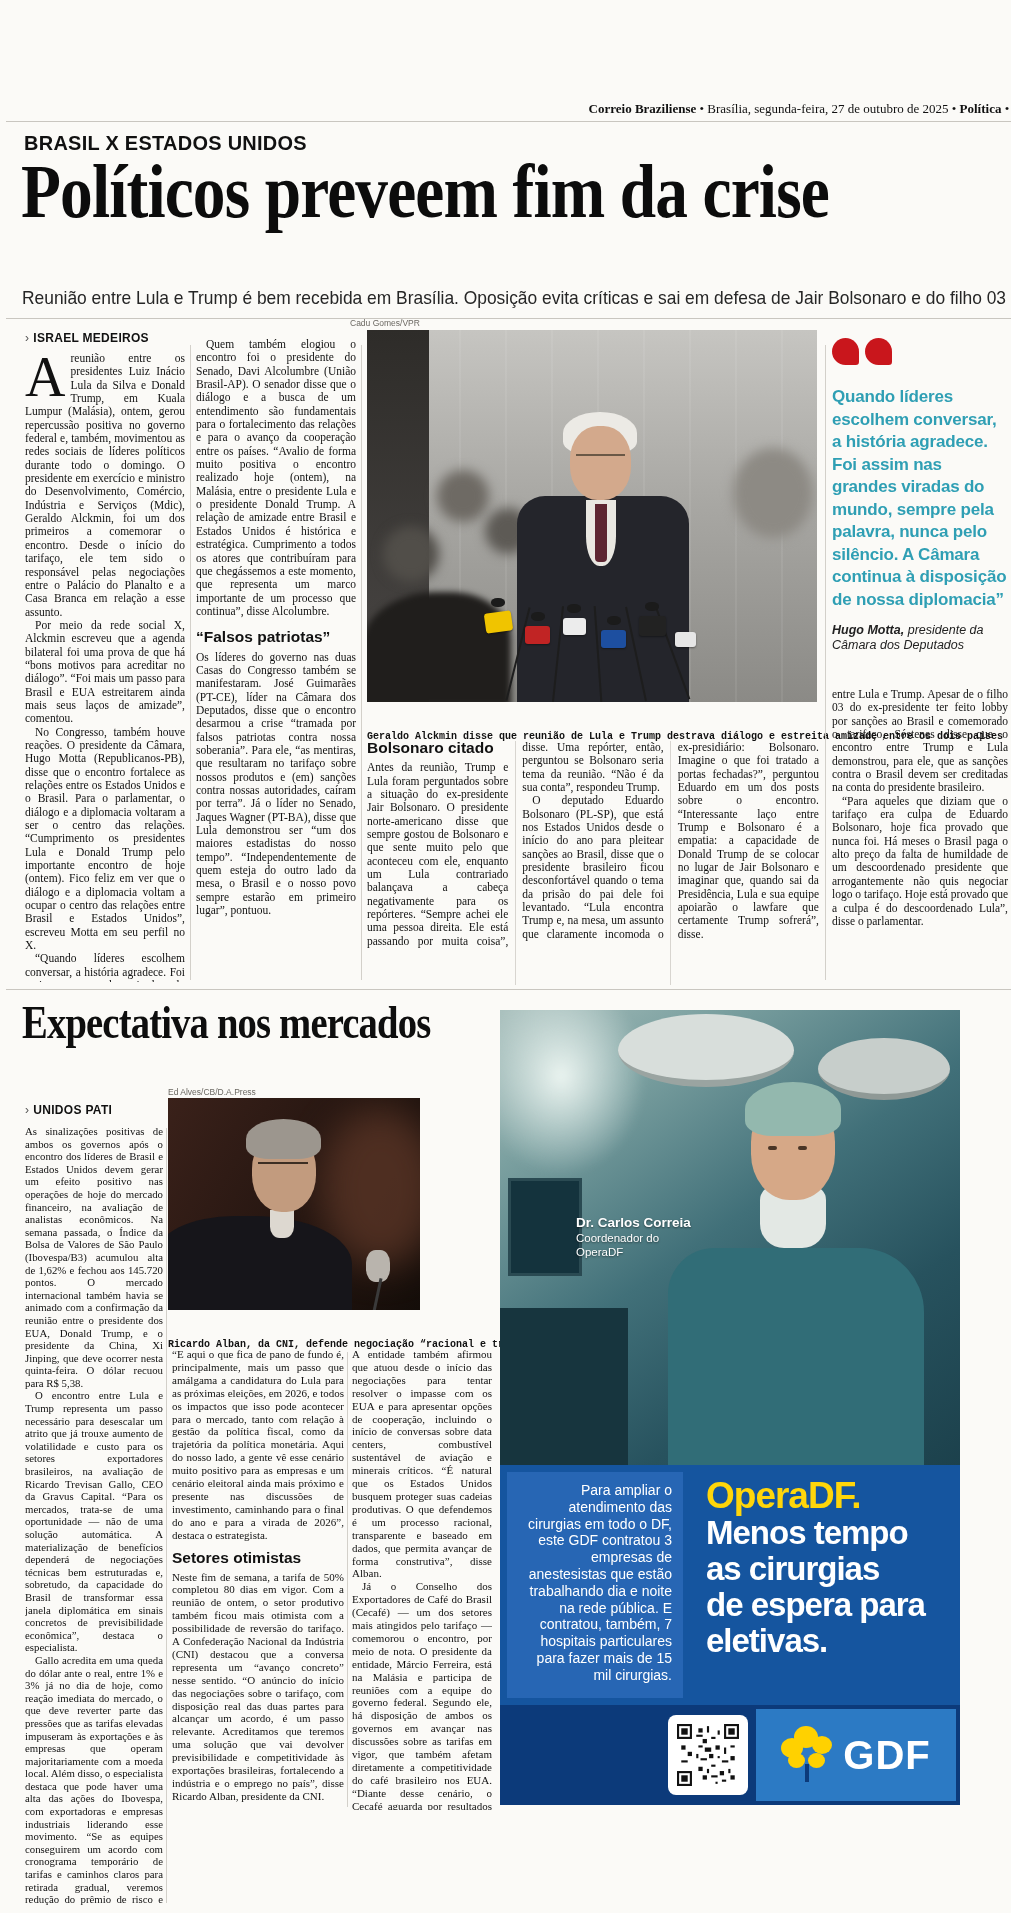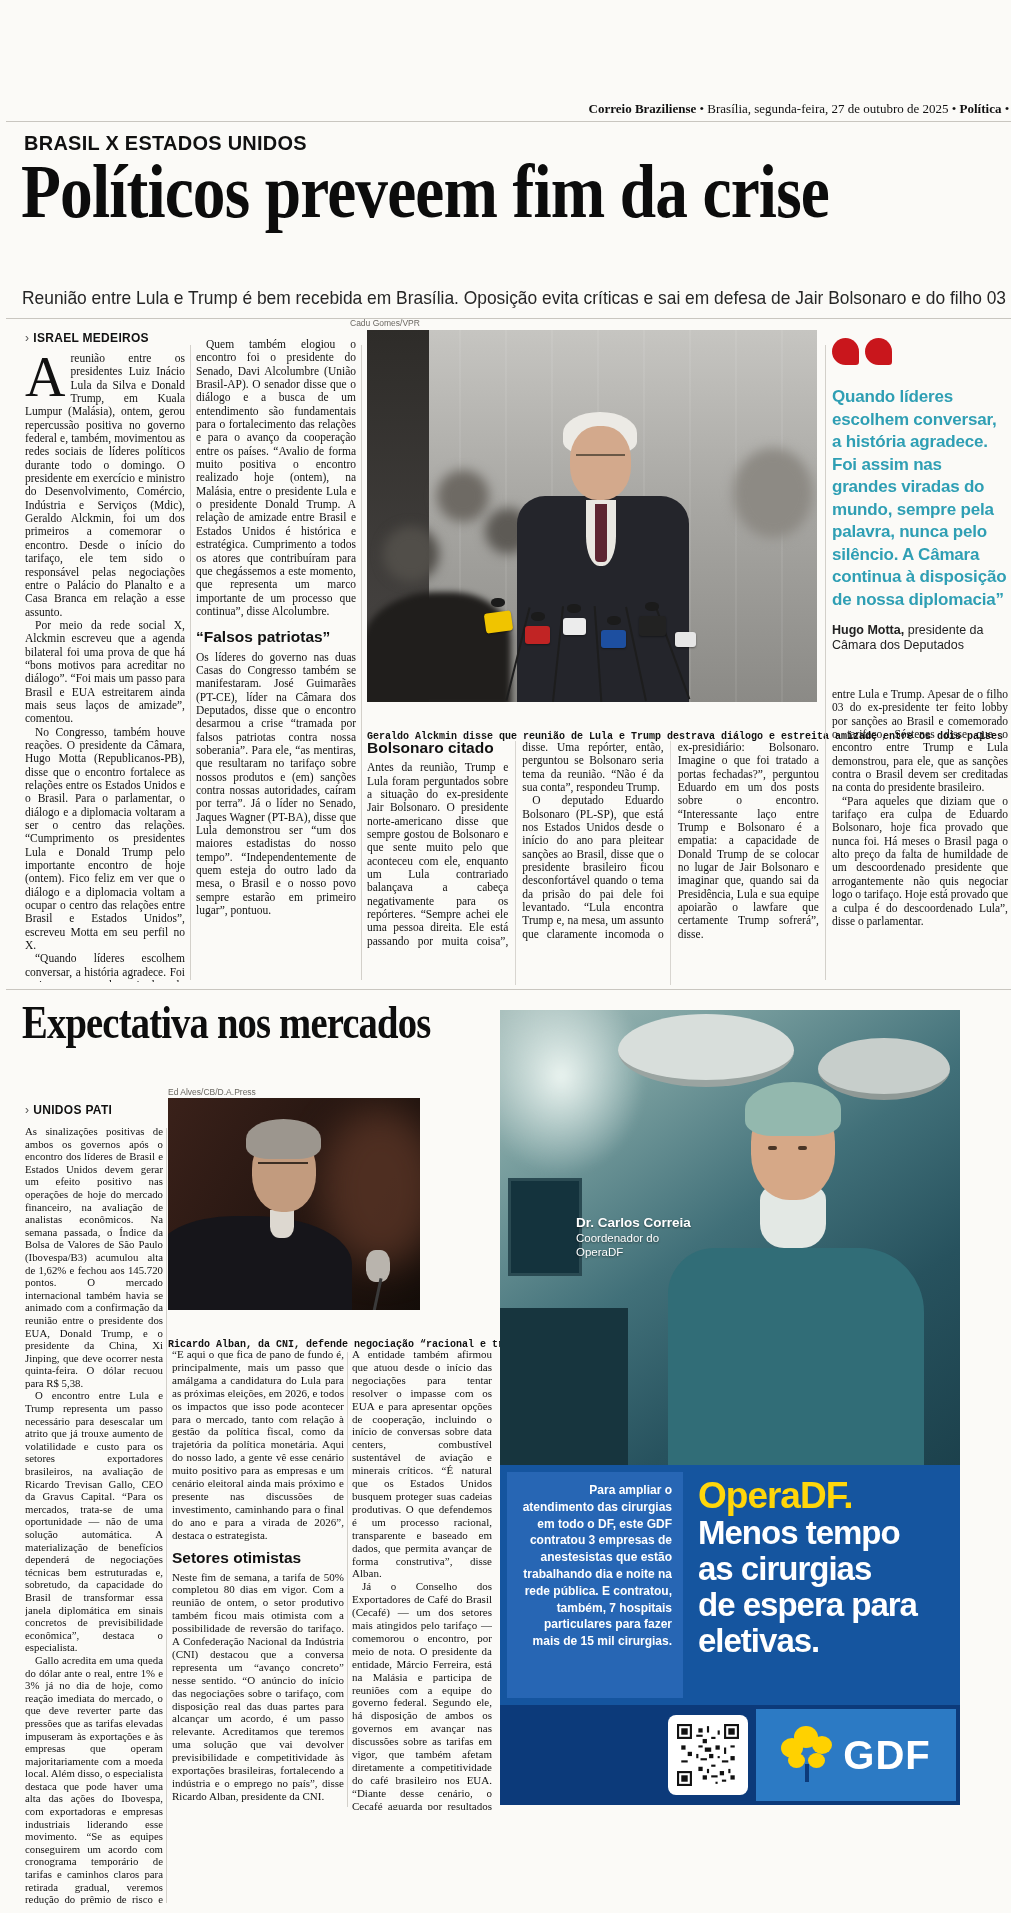--- a/index.html
+++ b/index.html
@@ -42,21 +42,21 @@
   .credit-2{left:168px;top:1087px;}
   .caption{position:absolute;font-family:Liberation Mono, monospace;font-weight:bold;font-size:10px;color:#111;white-space:nowrap;margin-top:24px;}
   .caption-1{left:367px;top:707px;}
   .caption-2{left:168px;top:1315px;}
 
   
   .quoteblock{position:absolute;left:832px;top:338px;width:176px;}
   .qmarks{height:34px;}
   .qm{display:inline-block;width:27px;height:27px;background:#c9161c;border-radius:50% 50% 12% 50%;margin-right:6px;}
   .qtext{margin-top:14px;font-family:"Liberation Sans",sans-serif;font-weight:bold;font-size:17px;line-height:22.5px;color:#2f9fb4;letter-spacing:-.2px;}
-  .qattr{margin-top:12px;font-family:"Liberation Sans",sans-serif;font-size:12.5px;color:#222;line-height:15px;}
+  .qattr{margin-top:12px;font-family:"Liberation Sans",sans-serif;font-size:12.5px;font-style:italic;color:#222;line-height:15px;}
   .qname{font-weight:bold;}
 
   
   .photo-main{position:absolute;left:367px;top:330px;width:450px;height:372px;overflow:hidden;background:linear-gradient(180deg,#c6c5c1 0%,#a9a8a4 45%,#8b8a86 100%);}
   .pm-stripes{position:absolute;inset:0;background:repeating-linear-gradient(90deg,rgba(255,255,255,.07) 0 2px,transparent 2px 46px);}
   .pm-door{position:absolute;left:0;top:0;width:62px;height:372px;background:linear-gradient(#2e2c29,#4a4745);}
   .pm-fig{position:absolute;border-radius:50%;filter:blur(6px);}
   .pm-fig1{left:70px;top:140px;width:52px;height:52px;background:#6e6a64;}
   .pm-fig2{left:118px;top:178px;width:46px;height:46px;background:#5d5a55;}
   .pm-fig3{left:16px;top:196px;width:56px;height:56px;background:#514e49;}
@@ -101,22 +101,22 @@
   .sp-shelf{position:absolute;left:0;top:298px;width:128px;height:157px;background:#17353e;}
   .sp-body{position:absolute;left:168px;top:238px;width:256px;height:217px;background:#316d77;border-radius:46px 64px 0 0;}
   .sp-neckmask{position:absolute;left:260px;top:176px;width:66px;height:62px;background:#e3e8e4;border-radius:14px 14px 24px 24px;}
   .sp-head{position:absolute;left:251px;top:90px;width:84px;height:100px;background:#d6a887;border-radius:42% 42% 46% 46%;}
   .sp-cap{position:absolute;left:245px;top:72px;width:96px;height:54px;background:#93b8ae;border-radius:50% 50% 28% 28%;}
   .sp-eye{position:absolute;width:9px;height:4px;background:#4a3526;border-radius:2px;}
   .ad-doctor{position:absolute;left:76px;top:204px;width:132px;text-align:left;color:#fff;text-shadow:0 1px 2px rgba(0,0,0,.5);}
   .ad-doc-name{font-weight:bold;font-size:13.5px;line-height:17px;}
   .ad-doc-role{font-size:11.5px;line-height:14px;}
   .ad-mid{position:absolute;left:0;top:455px;width:460px;height:240px;background:#15559f;}
-  .ad-msgbox{position:absolute;left:7px;top:7px;width:176px;height:226px;background:#2766b4;color:#fff;font-weight:bold;font-size:12px;line-height:16.8px;text-align:right;padding:10px 11px;box-sizing:border-box;}
-  .ad-head{position:absolute;left:198px;top:12px;width:258px;}
+  .ad-msgbox{position:absolute;left:7px;top:7px;width:176px;height:226px;background:#2766b4;color:#fff;font-weight:normal;font-size:14px;line-height:16.8px;text-align:right;padding:10px 11px;box-sizing:border-box;}
+  .ad-head{position:absolute;left:206px;top:12px;width:258px;}
   .ad-brand{color:#ffd60a;font-size:37px;font-weight:bold;letter-spacing:-1px;line-height:38px;}
   .ad-slogan-line{color:#fff;font-size:33px;line-height:36px;font-weight:bold;letter-spacing:-1px;}
   .ad-bar{position:absolute;left:0;top:695px;width:460px;height:100px;background:#0c3a7a;}
   .ad-contact{position:absolute;left:14px;top:21px;color:#fff;font-weight:bold;font-size:14.5px;line-height:19.5px;}
   .ad-link{color:#ffd60a;}
   .ad-qr{position:absolute;left:168px;top:10px;width:80px;height:80px;background:#fff;border-radius:8px;display:flex;align-items:center;justify-content:center;}
   .ad-gdf{position:absolute;left:256px;top:4px;width:200px;height:92px;background:#2c7ac4;display:flex;align-items:center;justify-content:center;gap:10px;}
   .gdf-tree{position:relative;width:52px;height:58px;}
   .leaf{position:absolute;background:#ffd100;border-radius:50%;}
   .leaf1{left:0;top:12px;width:22px;height:20px;}

